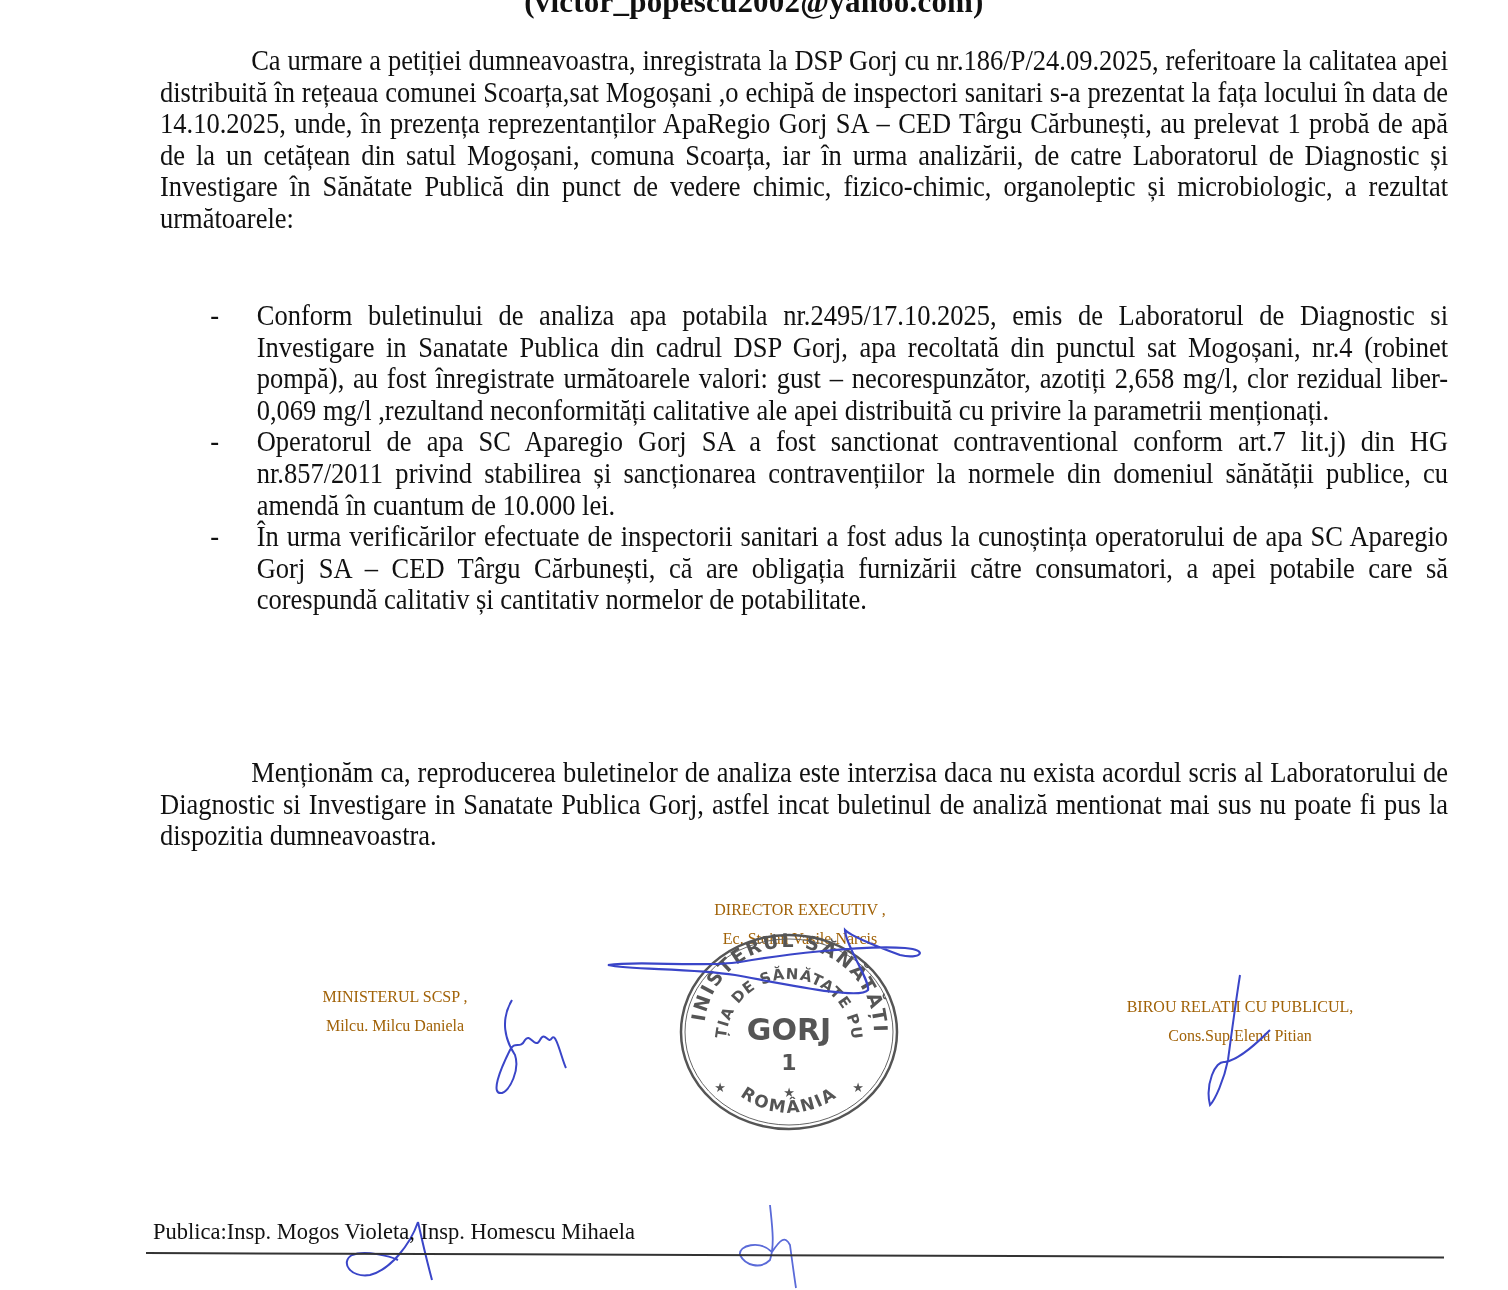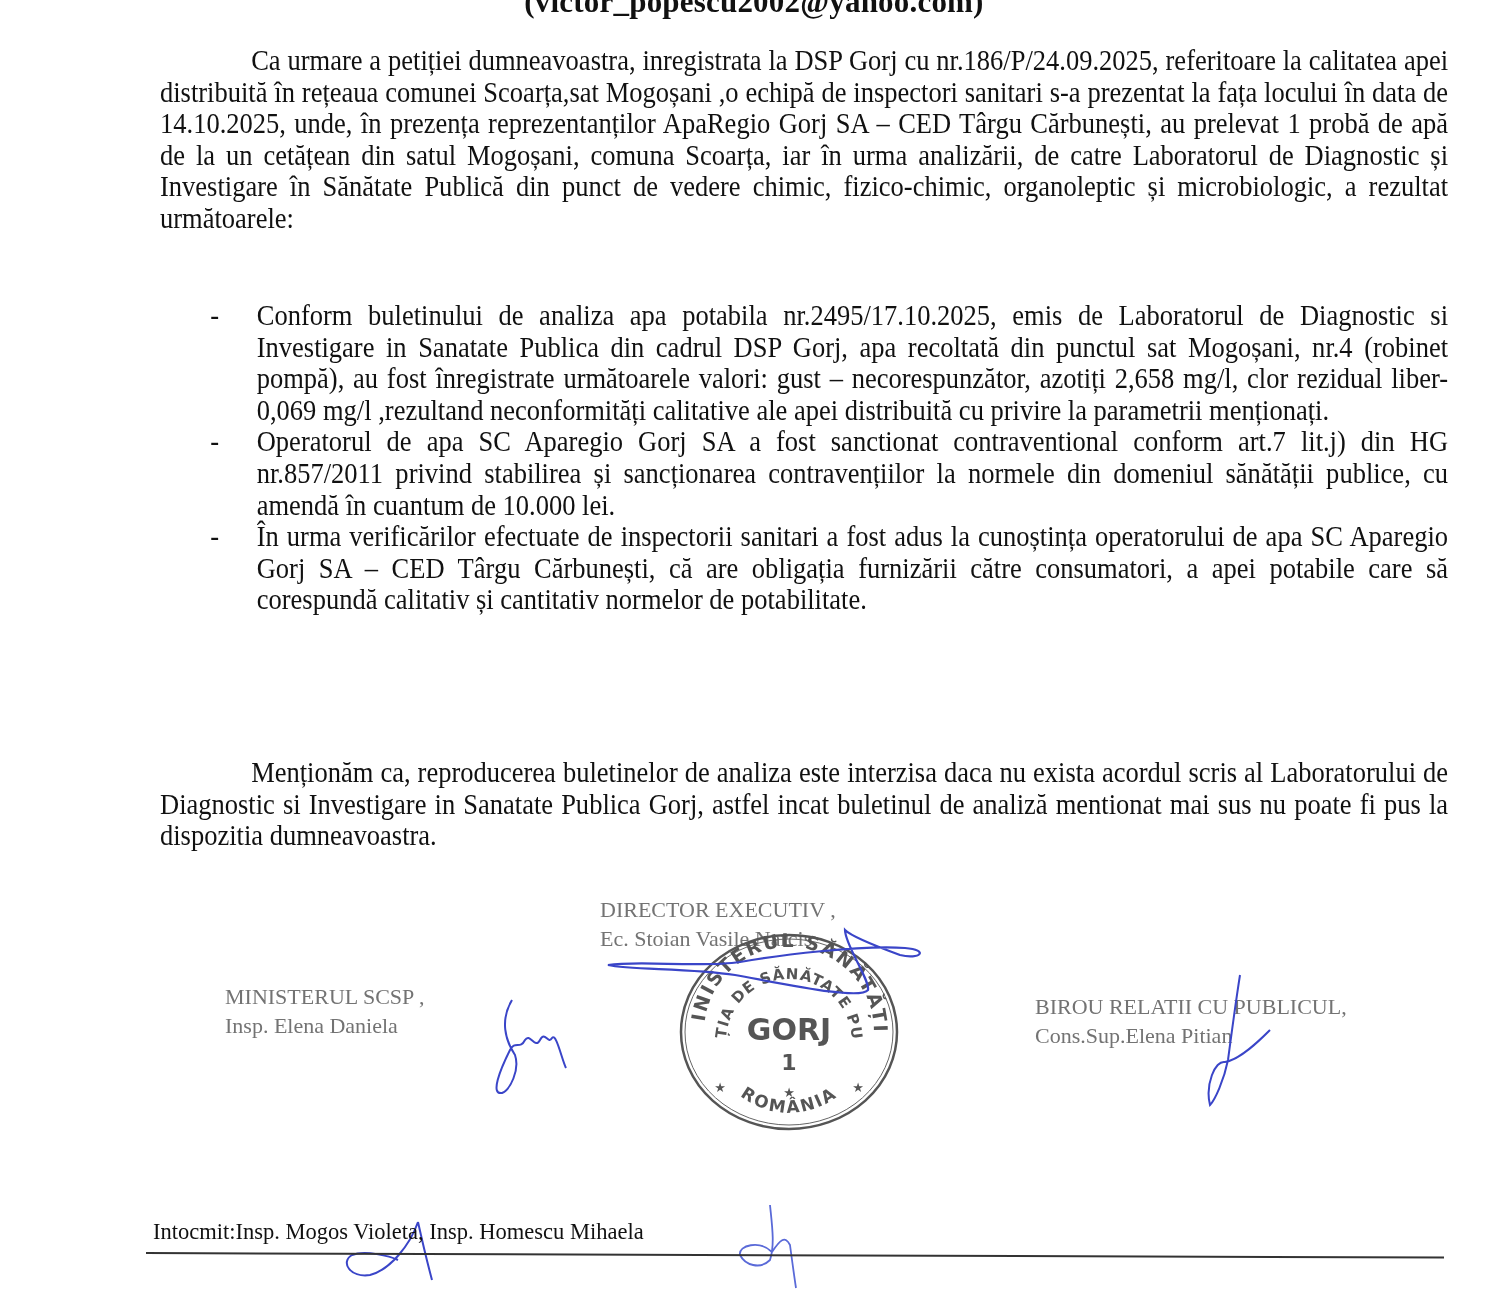--- a/index.html
+++ b/index.html
@@ -60,23 +60,24 @@
     .bullets li .dash {
       position: absolute;
       left: 54px;
       top: 0;
     }
     .para2 { top: 757px; }
     .para2 .indent { display: inline-block; width: 98px; }
 
     .sig-block {
       position: absolute;
-      font-size: 22px;
+      text-align: center;
+      font-size: 16px;
       line-height: 29px;
-      color: #737373;
+      color: #a16207;
     }
     .sig-director { left: 600px; top: 895px; width: 400px; }
     .sig-coord { left: 225px; top: 982px; width: 340px; }
     .sig-birou { left: 1035px; top: 992px; width: 410px; }
 
     .prepared {
       position: absolute;
       left: 153px;
       top: 1218px;
       font-size: 22.5px;
@@ -133,21 +134,21 @@
 
 <div class="body-text para2"><span class="indent"></span><span>Menționăm ca, reproducerea buletinelor de analiza este interzisa daca nu exista acordul scris al Laboratorului de Diagnostic si Investigare in Sanatate Publica Gorj, astfel incat buletinul de analiză mentionat mai sus nu poate fi pus la dispozitia dumneavoastra.</span></div>
 
 <div class="sig-block sig-director">
   <div>DIRECTOR EXECUTIV ,</div>
   <div>Ec. Stoian Vasile Narcis</div>
 </div>
 
 <div class="sig-block sig-coord">
   <div>MINISTERUL  SCSP ,</div>
-  <div>Insp. Elena Daniela</div>
+  <div>Milcu. Milcu Daniela</div>
 </div>
 
 <div class="sig-block sig-birou">
   <div>BIROU RELATII CU PUBLICUL,</div>
   <div>Cons.Sup.Elena  Pitian</div>
 </div>
 
 <svg class="stamp" viewBox="0 0 226 200">
   <defs>
     <path id="ringOuter" d="M 28,100 A 85,85 0 1,1 198,100"></path>
@@ -173,14 +174,14 @@
 </svg>
 
 <svg class="ink" viewBox="0 0 1508 1290">
   <path d="M 608,965 C 640,960 700,968 740,962 C 780,955 860,945 905,948 C 930,950 920,960 900,955 C 870,944 850,935 845,930 C 845,945 870,980 868,990 C 860,1000 790,985 735,975 C 690,968 630,970 608,965 Z" fill="none" stroke="#3a45c8" stroke-width="2.2"></path>
   <path d="M 512,1000 C 500,1020 505,1040 515,1055 C 520,1070 510,1090 502,1093 C 490,1095 500,1070 510,1050 C 515,1040 520,1050 525,1040 C 530,1032 535,1050 540,1040 C 545,1030 548,1045 552,1038 C 556,1032 562,1060 566,1068" fill="none" stroke="#3a45c8" stroke-width="2"></path>
   <path d="M 1240,975 C 1236,1000 1232,1030 1228,1060 C 1224,1080 1215,1100 1210,1105 C 1205,1085 1215,1060 1225,1062 C 1240,1060 1260,1040 1270,1030" fill="none" stroke="#3a45c8" stroke-width="2"></path>
   <path d="M 418,1222 C 410,1245 390,1270 370,1275 C 350,1278 340,1262 352,1255 C 365,1250 390,1256 398,1260 M 418,1222 C 422,1240 428,1265 432,1280" fill="none" stroke="#3a45c8" stroke-width="2"></path>
   <path d="M 770,1205 C 772,1225 775,1245 770,1260 C 760,1270 745,1265 740,1255 C 738,1245 760,1240 772,1252 C 780,1240 785,1235 790,1245 C 792,1260 794,1275 796,1288" fill="none" stroke="#5a6ad8" stroke-width="1.8"></path>
 </svg>
 
-<div class="prepared">Intocmit:Insp. Mogos Violeta, Insp. Homescu Mihaela</div>
+<div class="prepared">Publica:Insp. Mogos Violeta, Insp. Homescu Mihaela</div>
 <div class="divider"></div>
 
 </body></html>

